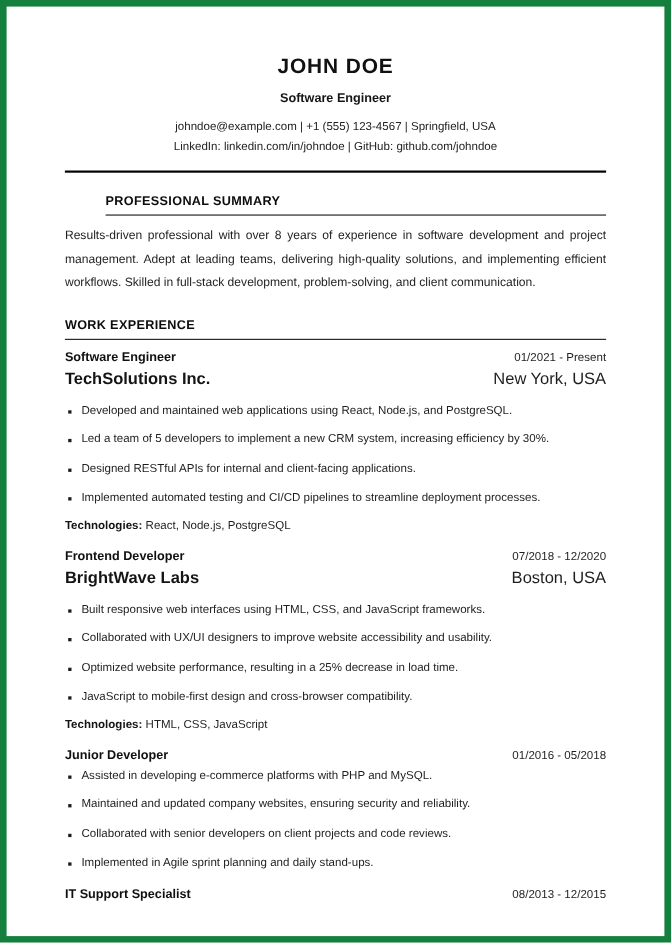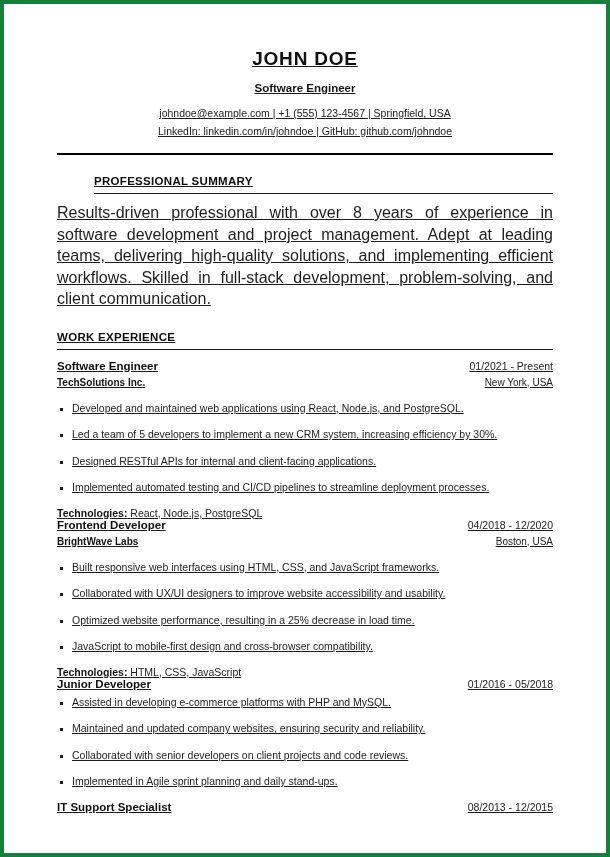--- a/index.html
+++ b/index.html
@@ -5,25 +5,24 @@
   * { box-sizing: border-box; }
   html, body { margin: 0; padding: 0; background: #ffffff; }
   body {
     font-family: "Liberation Sans", sans-serif;
     color: #1c1c1c;
     -webkit-font-smoothing: antialiased;
   }
   .page {
     width: 610px;
     height: 857px;
-    border: 4px solid #15803d;
+    border: 6px solid #15803d;
     background: #ffffff;
     padding: 0 53px;
     overflow: hidden;
-    text-decoration: underline;
   }
   
   .resume-header { text-align: center; padding-top: 44px; }
   .name {
     font-size: 19px;
     font-weight: bold;
     letter-spacing: 0.8px;
     margin: 0 0 12px 0;
     color: #111111;
   }
@@ -49,47 +48,47 @@
     font-weight: bold;
     letter-spacing: 0.3px;
     color: #0d0d0d;
     margin: 0;
     padding-bottom: 6px;
     border-bottom: 1.5px solid #141414;
   }
   .section-summary .section-heading { margin-top: 20px; margin-left: 37px; }
   .section-experience .section-heading { margin-top: 21px; }
   .summary-text {
-    font-size: 16px;
+    font-size: 11px;
     line-height: 21.5px;
     text-align: justify;
     margin: 8px 0 0 0;
     color: #1e1e1e;
   }
   
   .job { margin-top: 10px; }
-  .job + .job { margin-top: 0; }
+  .job + .job { margin-top: 16px; }
   .job-title-row {
     display: flex;
     justify-content: space-between;
     align-items: baseline;
     margin-bottom: 5px;
   }
   .job-title {
     font-size: 11.5px;
     font-weight: bold;
     margin: 0;
     color: #101010;
   }
   .job-dates { font-size: 10.5px; color: #1e1e1e; }
   .company-row {
     display: flex;
     justify-content: space-between;
     align-items: baseline;
-    font-size: 10px;
+    font-size: 15px;
     margin-bottom: 13px;
   }
   .company { font-weight: bold; color: #141414; }
   .location { color: #1e1e1e; }
   .bullets { list-style: none; margin: 0; padding: 0; }
   .bullets li {
     position: relative;
     font-size: 10.5px;
     line-height: 14px;
     padding-left: 15px;
@@ -148,21 +147,21 @@
         <li>Led a team of 5 developers to implement a new CRM system, increasing efficiency by 30%.</li>
         <li>Designed RESTful APIs for internal and client-facing applications.</li>
         <li>Implemented automated testing and CI/CD pipelines to streamline deployment processes.</li>
       </ul>
       <p class="tech-line"><span class="tech-label">Technologies:</span> <span>React, Node.js, PostgreSQL</span></p>
     </article>
 
     <article class="job">
       <div class="job-title-row">
         <h3 class="job-title">Frontend Developer</h3>
-        <span class="job-dates">04/2018 - 12/2020</span>
+        <span class="job-dates">07/2018 - 12/2020</span>
       </div>
       <div class="company-row">
         <span class="company">BrightWave Labs</span>
         <span class="location">Boston, USA</span>
       </div>
       <ul class="bullets">
         <li>Built responsive web interfaces using HTML, CSS, and JavaScript frameworks.</li>
         <li>Collaborated with UX/UI designers to improve website accessibility and usability.</li>
         <li>Optimized website performance, resulting in a 25% decrease in load time.</li>
         <li>JavaScript to mobile-first design and cross-browser compatibility.</li>

